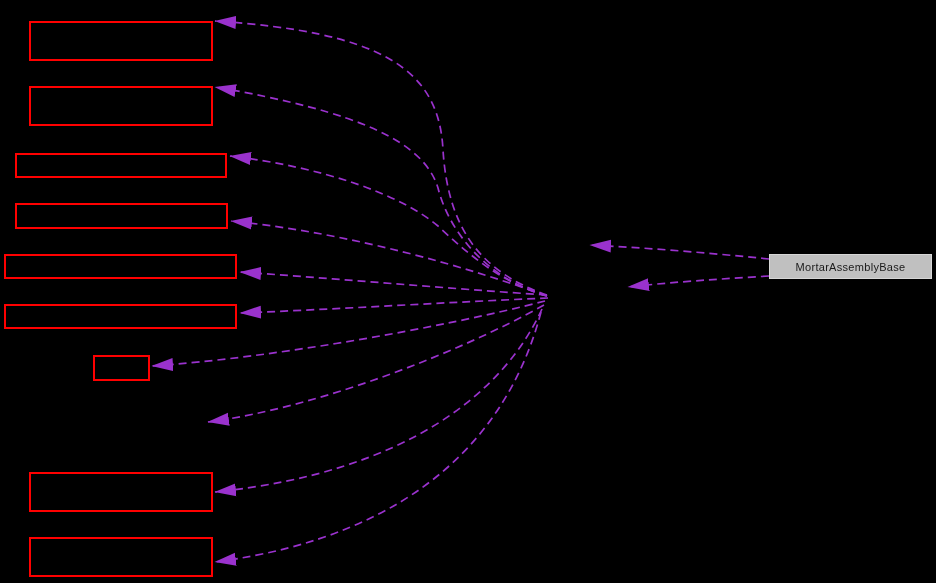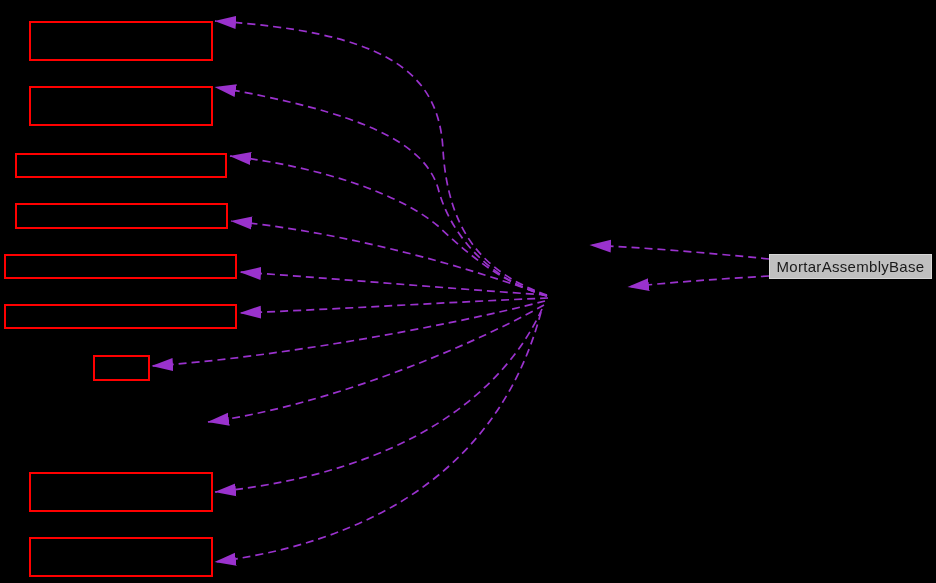--- a/index.html
+++ b/index.html
@@ -23,21 +23,21 @@
     background:transparent;
     box-sizing:border-box;
   }
   .node-gray{
     position:absolute;
     background:var(--gray-fill);
     border:1px solid #d6d6d6;
     color:var(--gray-text);
     box-sizing:border-box;
     display:flex;align-items:center;justify-content:center;
-    font-size:15px;
+    font-size:11px;
     letter-spacing:0.3px;
     white-space:nowrap;
   }
   svg.edges{
     position:absolute;left:0;top:0;
     pointer-events:none;
   }
   .edge{
     fill:none;
     stroke:var(--edge-color);

